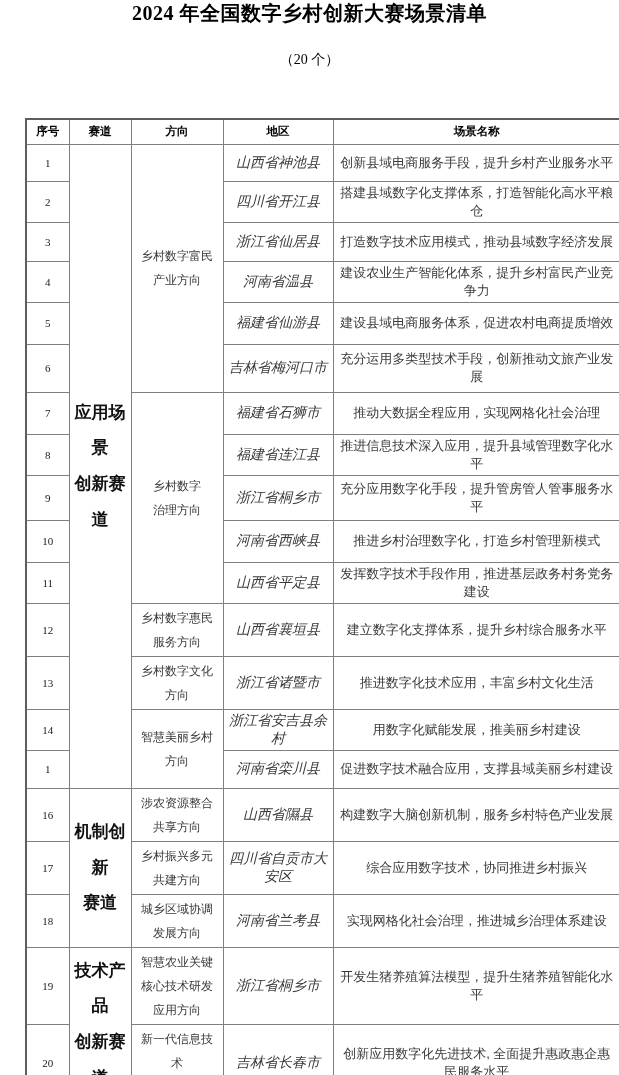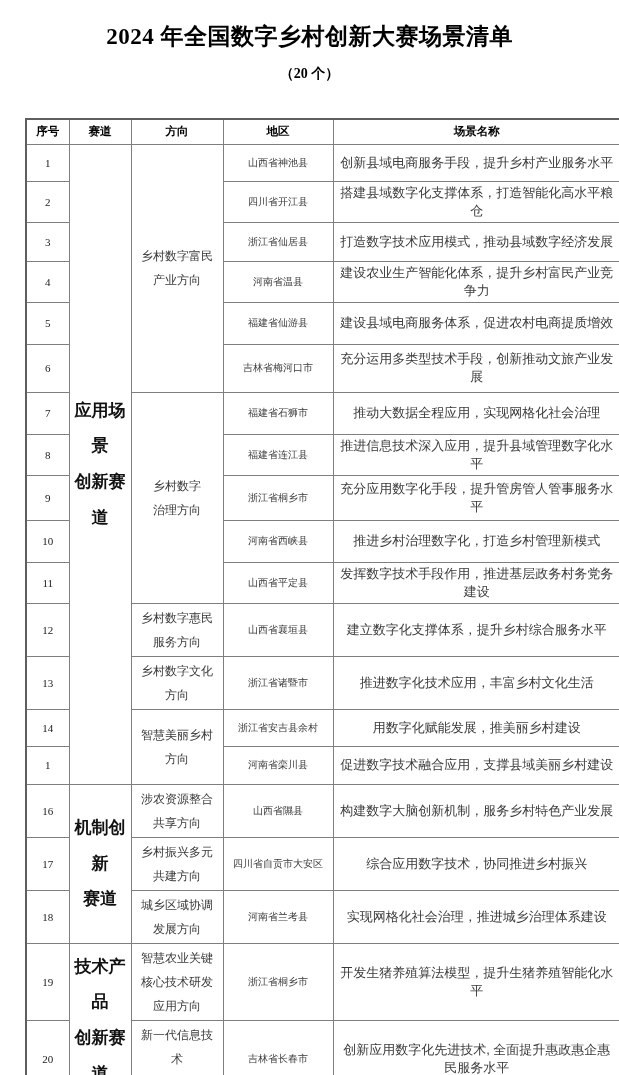--- a/index.html
+++ b/index.html
@@ -8,32 +8,31 @@
     background: #ffffff;
     font-family: "Liberation Sans", sans-serif;
     color: #3a3a3a;
     position: relative;
     overflow: hidden;
   }
   .doc-title {
     text-align: center;
     font-family: "Liberation Serif", serif;
     font-weight: bold;
-    font-size: 23px;
+    font-size: 20px;
     color: #000;
-    padding-top: 21px;
     letter-spacing: 0.5px;
   }
   .doc-subtitle {
     text-align: center;
     font-family: "Liberation Serif", serif;
-    font-weight: bold;
+    font-weight: normal;
     font-size: 14px;
     color: #000;
-    margin-top: 13px;
+    margin-top: 24px;
   }
   table.scenario-table {
     position: absolute;
     left: 25px; top: 118px;
     width: 595px;
     border-collapse: collapse;
     table-layout: fixed;
     border: 2px solid #5e5e5e;
   }
   .scenario-table th, .scenario-table td {
@@ -59,21 +58,21 @@
     color: #111;
     white-space: pre-line;
     line-height: 2.1;
   }
   .c-dir {
     font-size: 12px;
     white-space: pre-line;
     line-height: 2.0;
     color: #3a3a3a;
   }
-  .c-region { font-size: 10px; color: #3a3a3a; }
+  .c-region { font-size: 14px; color: #3a3a3a; font-style: italic; }
   .c-scenario { font-size: 13px; color: #3a3a3a; }
 </style>
 </head>
 <body>
 
 <div class="doc-title">2024 年全国数字乡村创新大赛场景清单</div>
 <div class="doc-subtitle">（20 个）</div>
 
 <table class="scenario-table">
   <colgroup>

